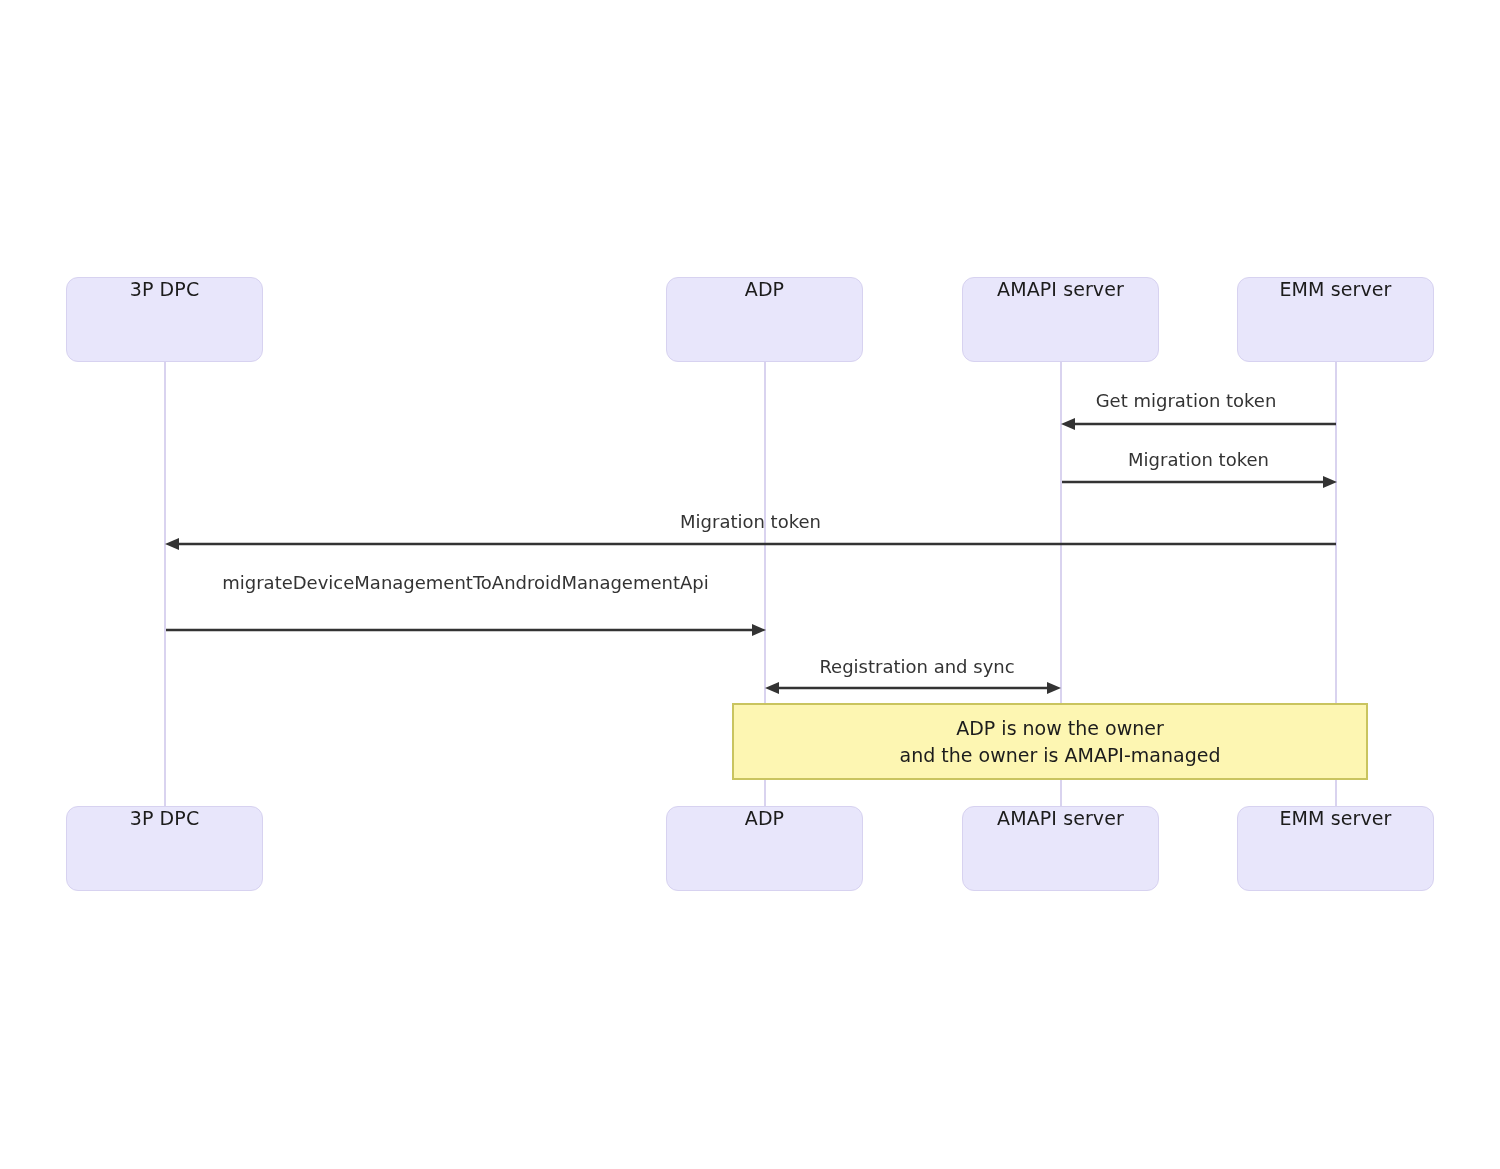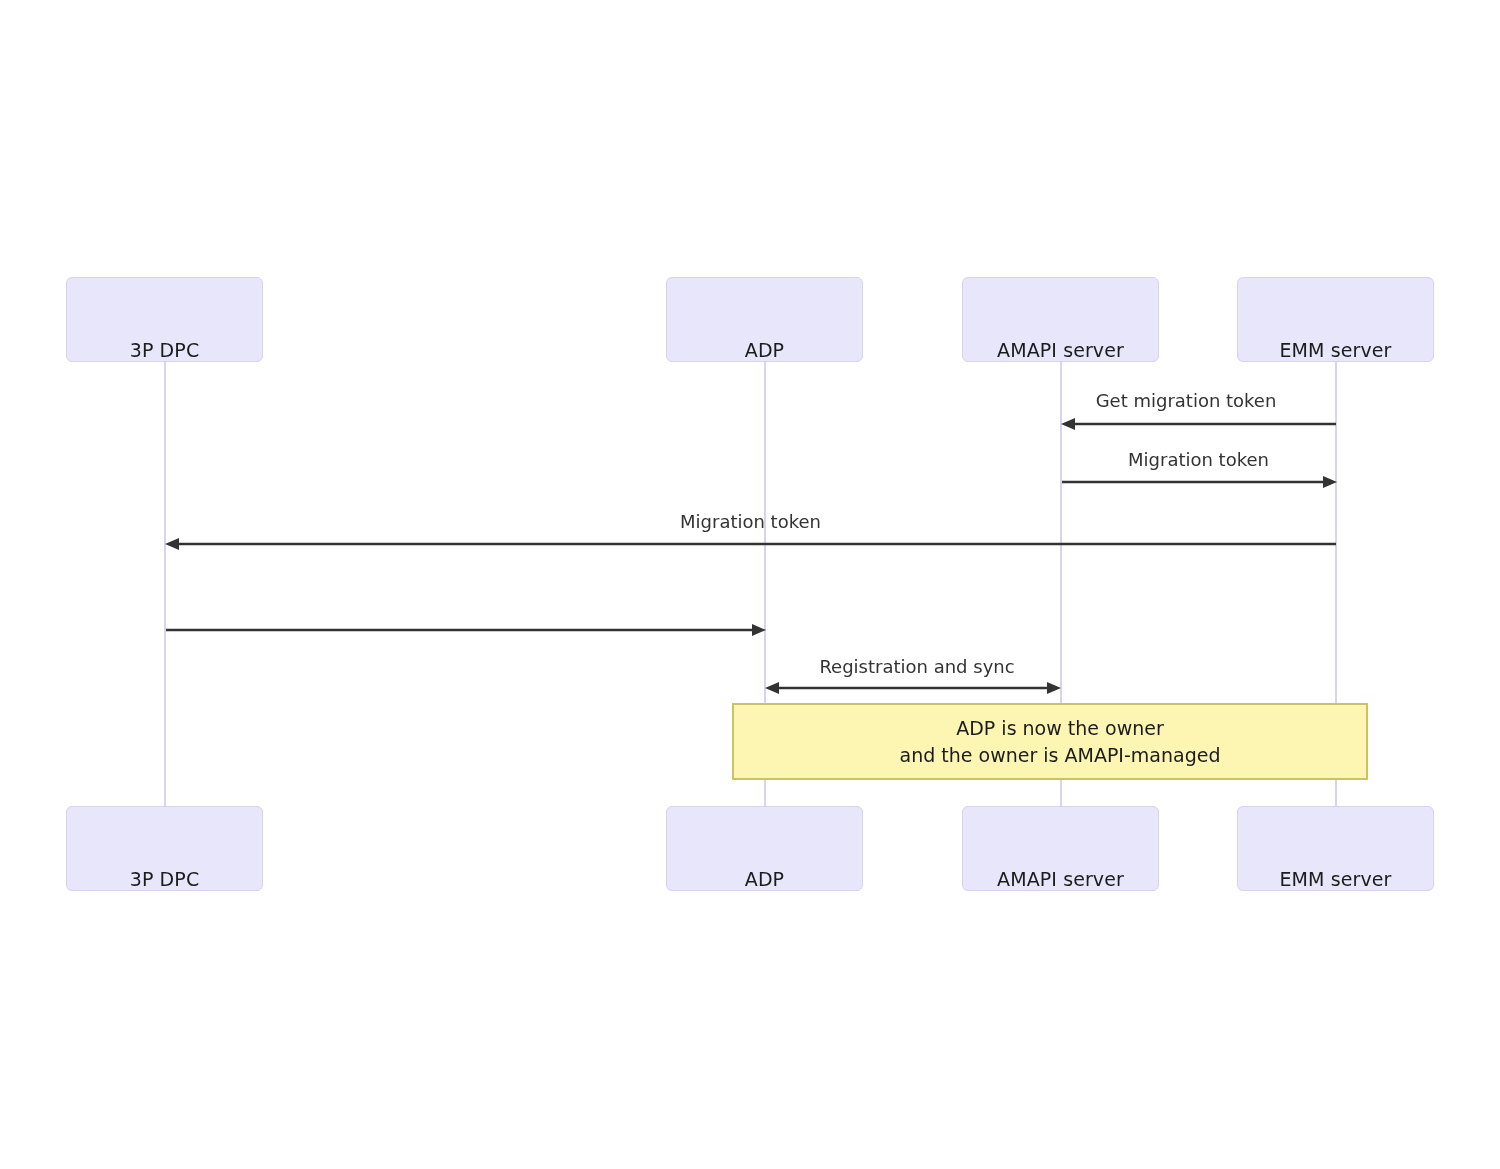--- a/index.html
+++ b/index.html
@@ -20,23 +20,23 @@
     width: 1500px;
     height: 1169px;
   }
 
   
   .participant {
     position: absolute;
     box-sizing: border-box;
     background: #e8e6fb;
     border: 1px solid #d7d2f0;
-    border-radius: 6px;
+    border-radius: 12px;
     display: flex;
-    align-items: flex-end;
+    align-items: flex-start;
     justify-content: center;
     font-size: 19px;
     color: #1c1c1c;
     letter-spacing: 0.1px;
   }
 
   
   .lifeline {
     position: absolute;
     width: 2px;
@@ -124,20 +124,21 @@
 
   <div class="msg-label" style="left:165px; top:510px; width:1171px;">
     <span>Migration token</span>
   </div>
   <svg class="arrow-svg" style="left:165px; top:534px; width:1172px; height:20px;" viewBox="0 0 1172 20">
     <line class="arrow-line" x1="10" y1="10" x2="1171" y2="10"></line>
     <polygon class="arrow-head" points="0,10 14,4 14,16"></polygon>
   </svg>
 
   <div class="msg-label" style="left:165px; top:571px; width:601px;">
+    <div>migrateDeviceManagementToAndroidManagementApi</div>
   </div>
   <svg class="arrow-svg" style="left:165px; top:620px; width:601px; height:20px;" viewBox="0 0 601 20">
     <line class="arrow-line" x1="1" y1="10" x2="591" y2="10"></line>
     <polygon class="arrow-head" points="601,10 587,4 587,16"></polygon>
   </svg>
 
   <div class="msg-label" style="left:765px; top:655px; width:304px;">
     <span>Registration and sync</span>
   </div>
   <svg class="arrow-svg" style="left:765px; top:678px; width:296px; height:20px;" viewBox="0 0 296 20">

